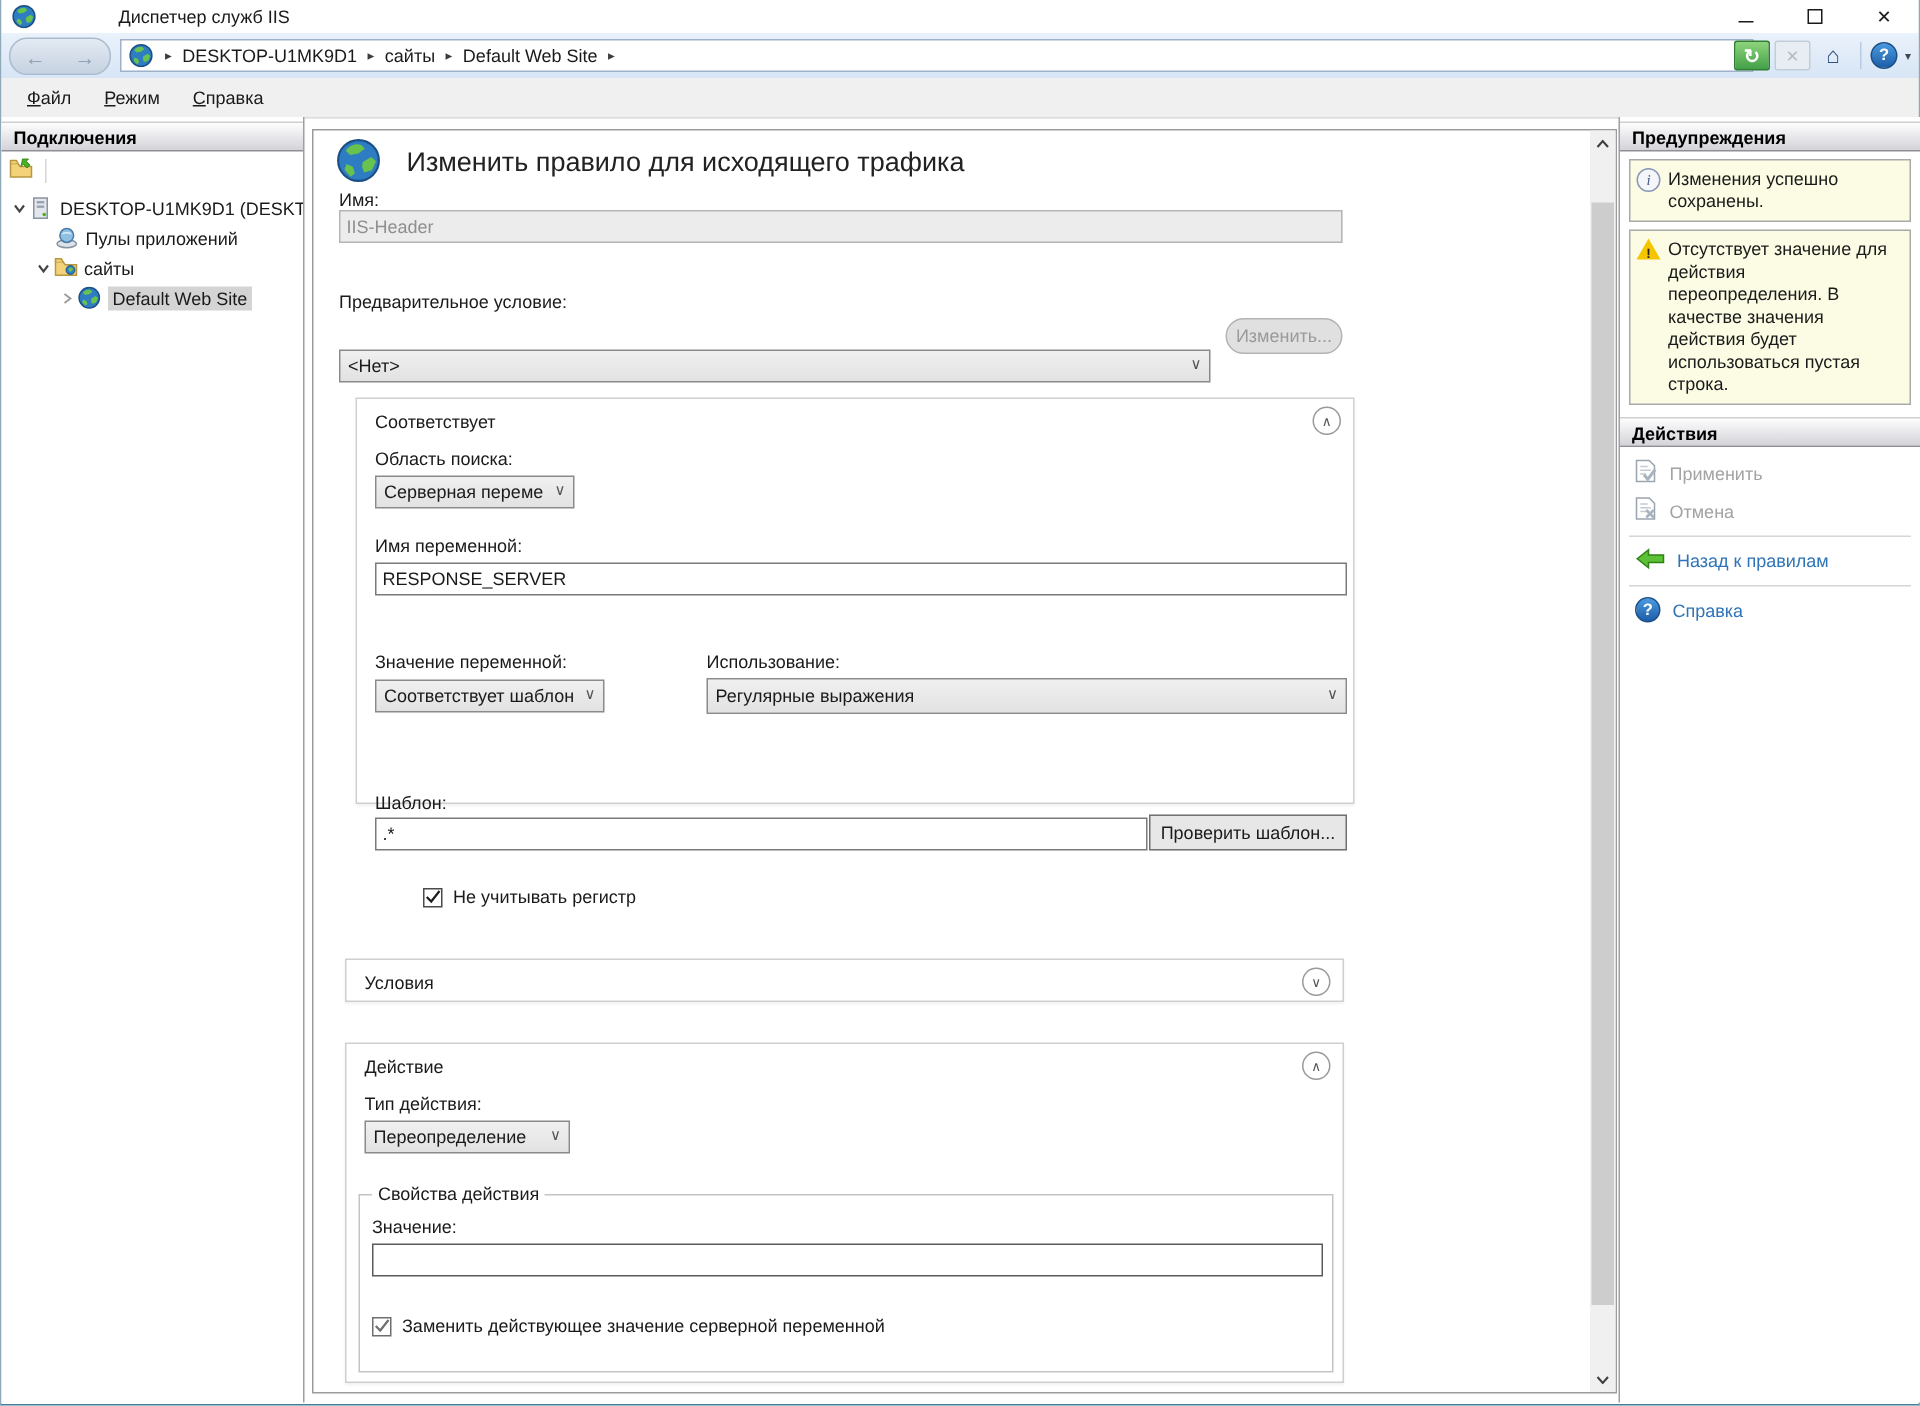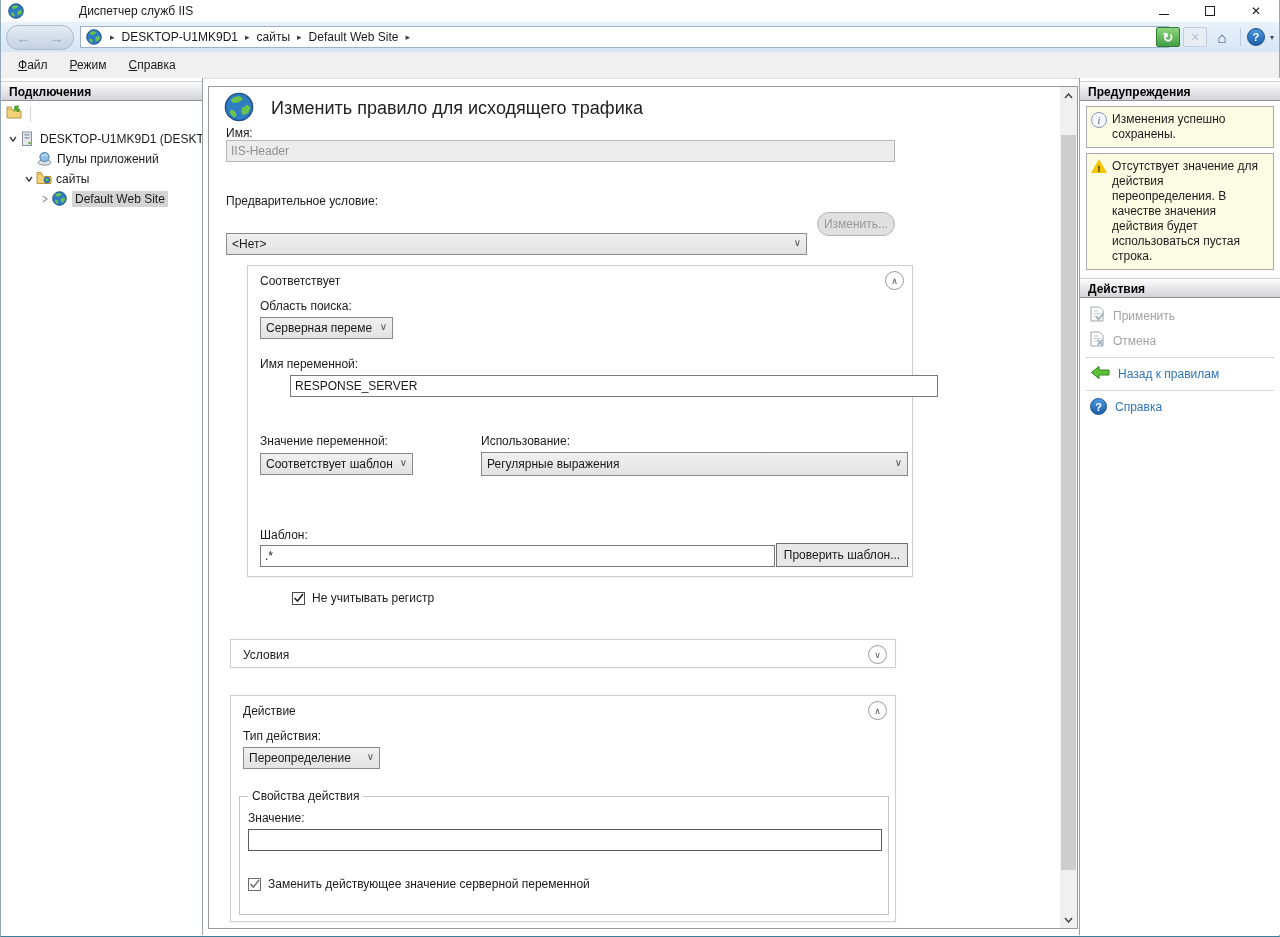--- a/index.html
+++ b/index.html
@@ -257,34 +257,34 @@
     <div class="lbl" style="left:17px;top:39px;">Имя:</div>
     <input class="txt disabled" style="left: 17px; top: 53px; width: 669px;" disabled="" value="IIS-Header">
 
     <div class="lbl" style="left:17px;top:107px;">Предварительное условие:</div>
     <div class="combo" style="left:17px;top:126px;width:581px;margin-top:20px;">
       <span>&lt;Нет&gt;</span>
       <span class="cmb-ar">∨</span>
     </div>
     <div class="btn disabled" style="left:608px;top:125px;width:78px;border-radius:12px;">Изменить...</div>
 
-    <div class="section" style="left:38px;top:178px;width:666px;height:312px;">
+    <div class="section" style="left:28px;top:178px;width:666px;height:271px;">
       <div class="sec-title">Соответствует</div>
       <div class="sec-toggle">
           <span>∧</span>
         </div>
 
       <div class="lbl" style="left:12px;top:33px;">Область поиска:</div>
       <div class="combo" style="left:12px;top:51px;width:133px;">
         <span style="overflow:hidden;white-space:nowrap;">Серверная переменн</span>
         <span class="cmb-ar">∨</span>
       </div>
 
       <div class="lbl" style="left:12px;top:91px;">Имя переменной:</div>
-      <input class="txt" style="left: 12px; top: 109px; width: 648px; margin-left: 30px;" value="RESPONSE_SERVER">
+      <input class="txt" style="left: 12px; top: 109px; width: 648px;" value="RESPONSE_SERVER">
 
       <div class="lbl" style="left:12px;top:168px;">Значение переменной:</div>
       <div class="combo" style="left:12px;top:187px;width:153px;">
         <span style="overflow:hidden;white-space:nowrap;">Соответствует шаблону</span>
         <span class="cmb-ar">∨</span>
       </div>
       <div class="lbl" style="left:233px;top:168px;">Использование:</div>
       <div class="combo" style="left:233px;top:186px;width:427px;height:24px;">
         <span>Регулярные выражения</span>
         <span class="cmb-ar" style="top:4px;">∨</span>

